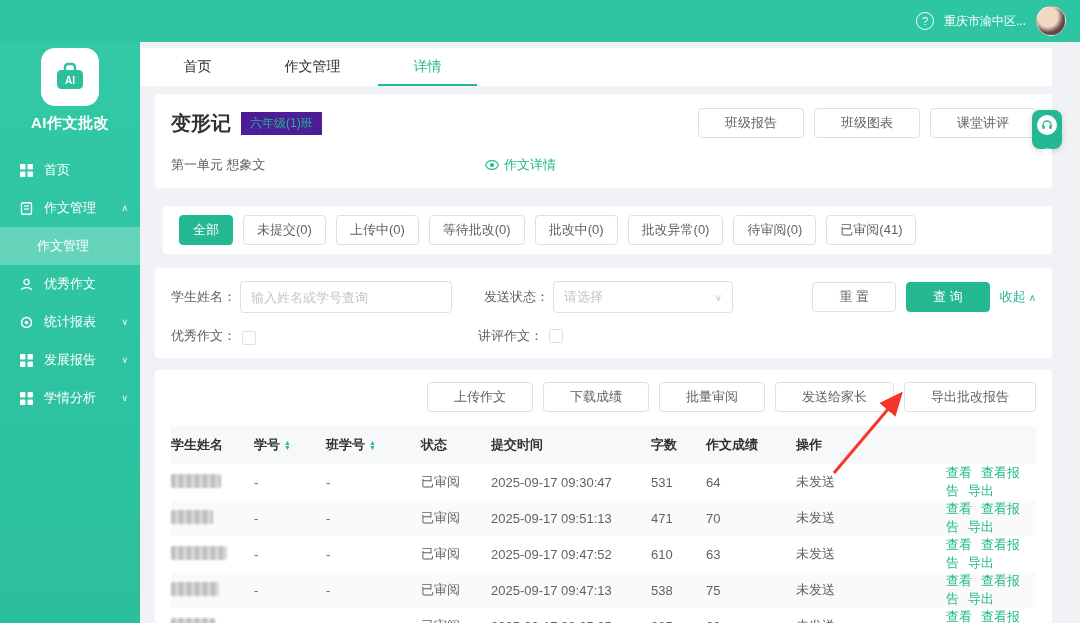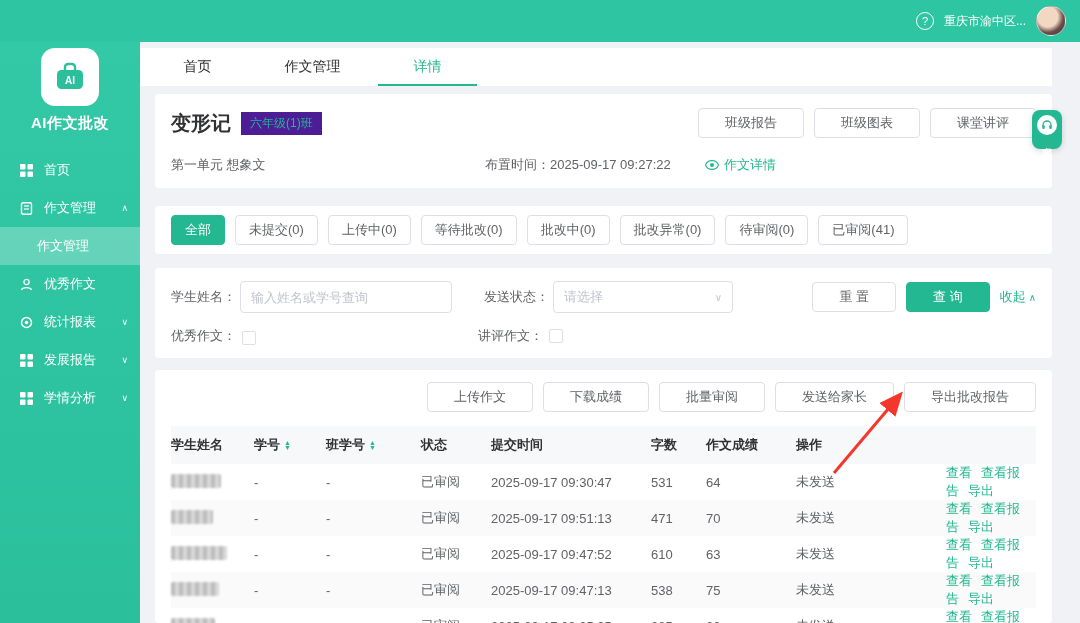--- a/index.html
+++ b/index.html
@@ -38,21 +38,21 @@
   .essay-title { font-size:20px; font-weight:700; color:#303133; }
   .badge { font-size:12px; color:#24b892; background:#4c1d95; padding:3px 9px; border-radius:0; }
   .spacer { flex:1; }
   .btn { height:30px; padding:0 26px; background:#fff; border:1px solid #dcdfe6; border-radius:4px; font-size:13px; color:#606266; display:inline-flex; align-items:center; justify-content:center; cursor:pointer; white-space:nowrap; }
   .btn.primary { background:#24b892; border-color:#24b892; color:#fff; }
   .meta-row { display:flex; align-items:center; margin-top:18px; font-size:13px; color:#606266; }
   .meta-unit { width:314px; }
   .meta-time { width:220px; }
   .meta-link { color:#24b892; display:inline-flex; align-items:center; gap:5px; cursor:pointer; }
 
-  .status-card { padding:9px 16px; display:flex; gap:10px; margin-bottom:14px; }
+  .status-card { padding:9px 16px; display:flex; gap:10px; margin-bottom:14px;margin-left:8px; }
   .chip { height:30px; padding:0 13px; background:#fff; border:1px solid #dcdfe6; border-radius:4px; font-size:13px; color:#606266; display:inline-flex; align-items:center; cursor:pointer; white-space:nowrap; }
   .chip.active { background:#24b892; border-color:#24b892; color:#fff; }
 
   .filter-card { padding:13px 16px; margin-bottom:12px; }
   .filter-row { display:flex; align-items:center; }
   .filter-row2 { display:flex; align-items:center; margin-top:14px; }
   .flabel { font-size:13px; color:#606266; white-space:nowrap; }
   .finput { width:212px; height:32px; border:1px solid #dcdfe6; border-radius:4px; padding:0 10px; font-size:13px; color:#303133; margin-left:4px; outline:none; }
   .finput::placeholder { color:#c0c4cc; }
   .fselect { width:180px; height:32px; border:1px solid #dcdfe6; border-radius:4px; display:flex; align-items:center; justify-content:space-between; padding:0 10px; font-size:13px; color:#c0c4cc; margin-left:4px; cursor:pointer; }
@@ -191,21 +191,20 @@
         <div class="title-row">
           <span class="essay-title">变形记</span>
           <span class="badge">六年级(1)班</span>
           <span class="spacer"></span>
           <button class="btn">班级报告</button>
           <button class="btn">班级图表</button>
           <button class="btn">课堂讲评</button>
         </div>
         <div class="meta-row">
           <span class="meta-unit">第一单元 想象文</span>
-          <span class="meta-time">布置时间：2025-09-17 09:27:22</span>
           <span class="meta-link">
             <svg width="14" height="10" viewBox="0 0 14 10">
                 <path d="M7 0.6C3.8 0.6 1.3 2.8 0.5 5c.8 2.2 3.3 4.4 6.5 4.4S12.7 7.2 13.5 5C12.7 2.8 10.2 0.6 7 0.6z" fill="none" stroke="#24b892" stroke-width="1.1"></path>
                 <circle cx="7" cy="5" r="2" fill="#24b892"></circle>
               </svg>
             <span>作文详情</span>
           </span>
         </div>
       </section>
 

